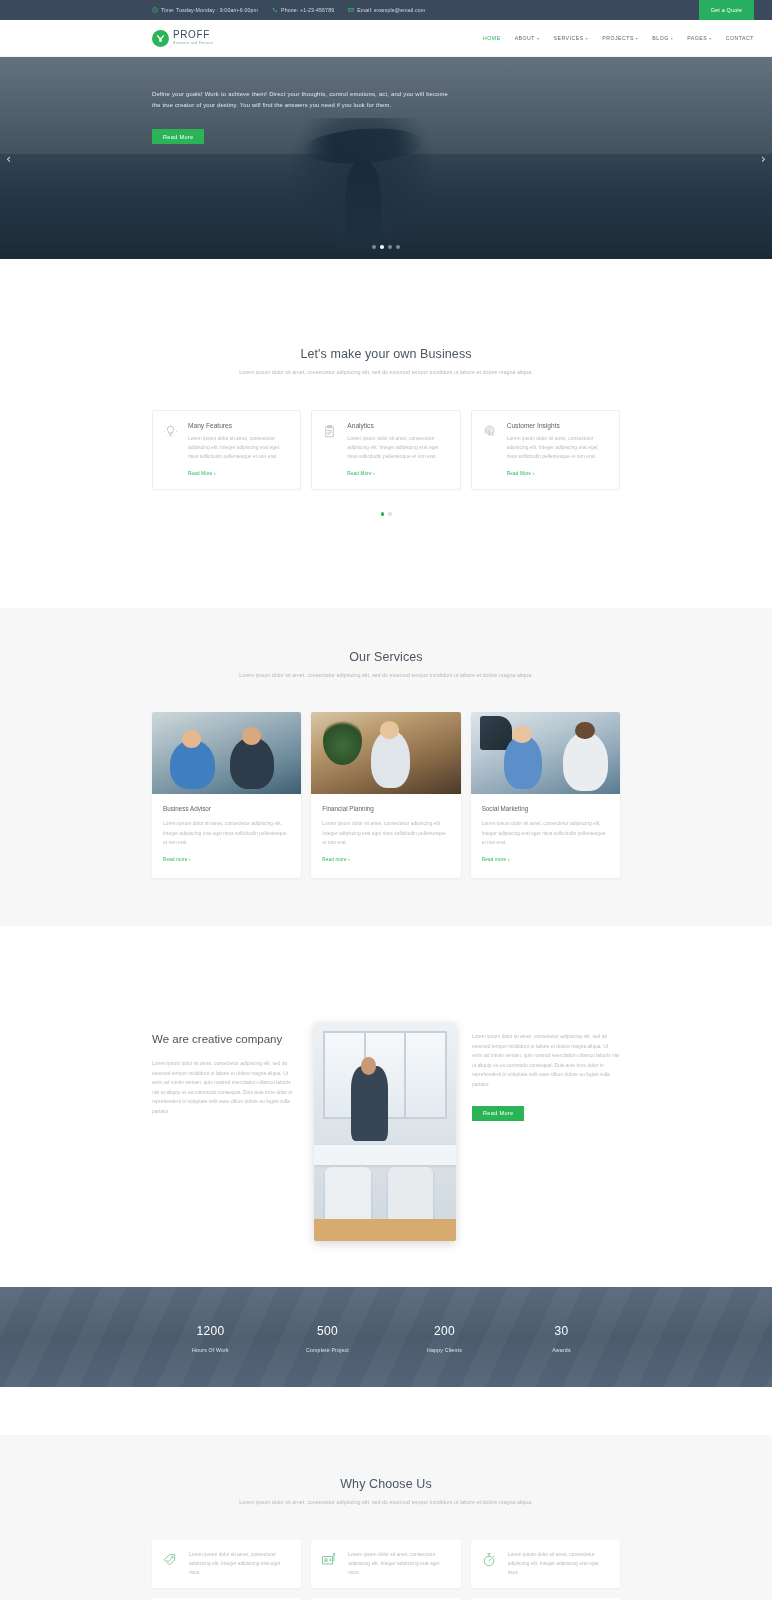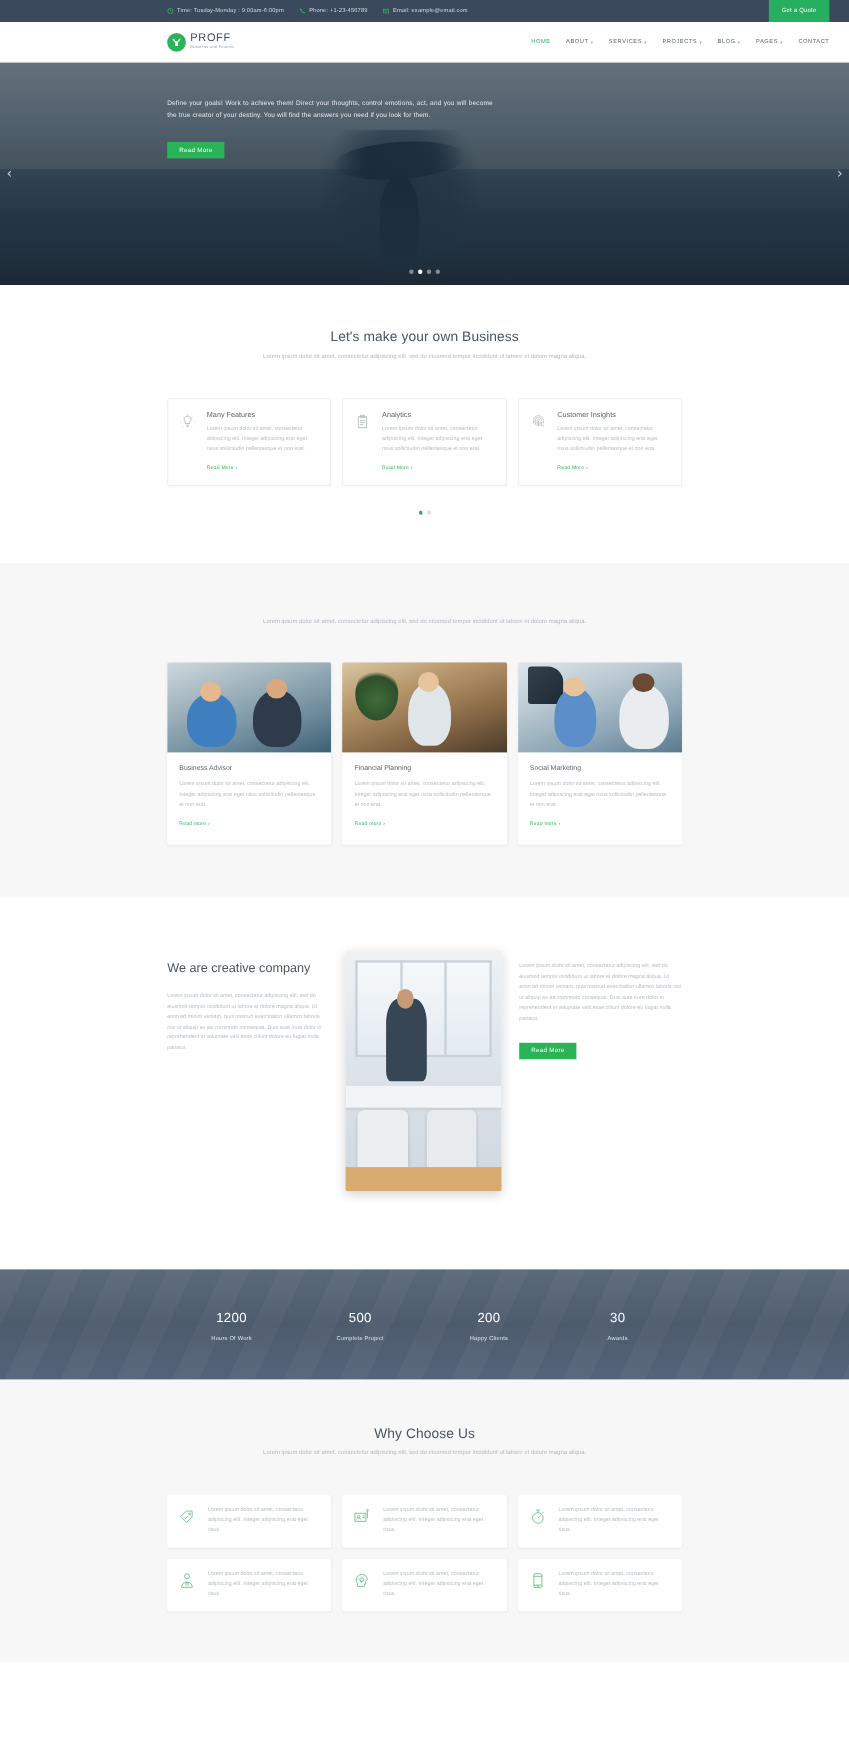--- a/index.html
+++ b/index.html
@@ -121,21 +121,21 @@
     position:absolute; bottom:10px; left:0; right:0; z-index:4;
     display:flex; justify-content:center; gap:4px;
   }
   .hero-dots .dot {
     width:4px; height:4px; border-radius:50%; background:rgba(255,255,255,.45);
     cursor:pointer;
   }
   .hero-dots .dot.active { background:#ffffff; }
 
   
-  .section { padding:0 152px; }
+  .section { padding:0 152px;margin-top:48px; }
   .sec-head { text-align:center; }
   .sec-title {
     font-size:12.5px; color:#4a5560; font-weight:400; letter-spacing:.1px;
   }
   .sec-sub {
     font-size:5.4px; color:#b3b9c0; line-height:10.5px; margin-top:6px;
     max-width:330px; margin-left:auto; margin-right:auto;
   }
 
   
@@ -186,21 +186,21 @@
   .sv3 .p1 { left:22%; top:28%; width:26%; height:66%; background:#5c8fc9; }
   .sv3 .p1h { left:28%; top:16%; width:13%; height:21%; background:#e8c49c; border-radius:50%; position:absolute; }
   .sv3 .p2 { left:62%; top:24%; width:30%; height:72%; background:#e9edf0; }
   .sv3 .p2h { left:70%; top:12%; width:13%; height:21%; background:#6b4a33; border-radius:50%; position:absolute; }
   .sv3 .lamp { position:absolute; left:6%; top:4%; width:22%; height:42%; background:linear-gradient(135deg,#33414d,#1e2a33); border-radius:3px 14px 3px 3px; }
   .service-body { padding:11px 11px 13px 11px; }
   .service-title { font-size:6.3px; color:#5a646f; margin-bottom:7px; font-weight:400; }
   .service-text { font-size:4.9px; color:#b6bcc3; line-height:9.3px; }
 
   
-  .creative-sec { background:#fff; padding-top:48px; padding-bottom:71px; }
+  .creative-sec { background:#fff; padding-top:48px; padding-bottom:46px; }
   .creative-row { display:flex; gap:16px; align-items:flex-start; }
   .creative-left { width:146px; flex:0 0 146px; padding-top:8px; }
   .creative-title {
     font-size:11.5px; color:#4a5560; font-weight:400; line-height:18px;
     margin-bottom:11px;
   }
   .creative-text { font-size:4.9px; color:#b6bcc3; line-height:9.5px; }
   .creative-mid {
     width:142px; flex:0 0 142px; height:219px; border-radius:2px;
     box-shadow:0 3px 10px rgba(0,0,0,.16); overflow:hidden; position:relative;
@@ -409,20 +409,21 @@
 
     </div>
     <div class="feature-dots">
       <span class="dot active"></span>
       <span class="dot"></span>
     </div>
   </div>
 
   <div class="section services-sec">
     <div class="sec-head">
+      <div class="sec-title">Our Services</div>
       <div class="sec-sub">Lorem ipsum dolor sit amet, consectetur adipiscing elit, sed do eiusmod tempor incididunt ut labore et dolore magna aliqua.</div>
     </div>
     <div class="service-row">
 
       <div class="service-card">
         <div class="service-img sv1">
           <span class="fig p1"></span>
           <span class="p1h"></span>
           <span class="fig p2"></span>
           <span class="p2h"></span>

